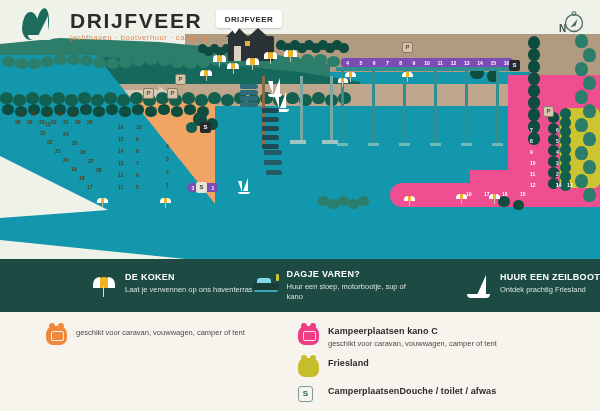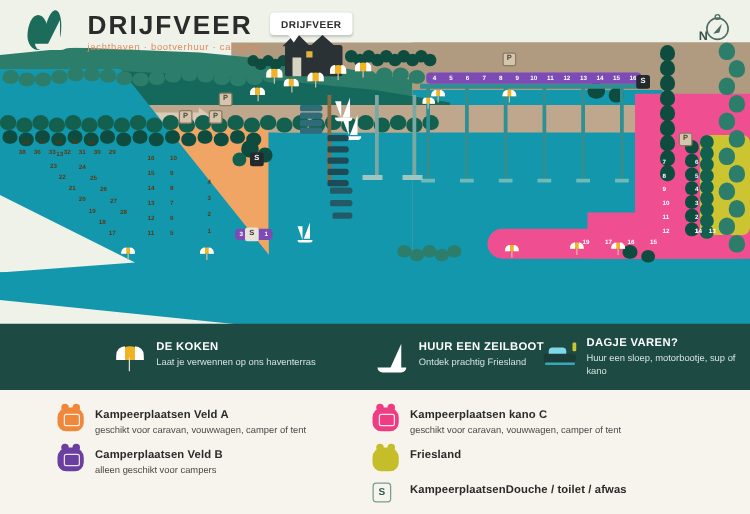--- a/index.html
+++ b/index.html
@@ -652,71 +652,60 @@
         <div class="bic parasol">
           <div class="top"></div>
             <div class="pole"></div>
         </div>
         <div class="btxt">
           <div class="t">DE KOKEN</div>
           <div class="s">Laat je verwennen op ons haventerras</div>
         </div>
       </div>
 
-      <div class="bitem i2">
-        <div class="bic sailico">
-          <div class="s1"></div>
-            <div class="s2"></div>
-            <div class="hl"></div>
-        </div>
-        <div class="btxt">
-          <div class="t">HUUR EEN ZEILBOOT</div>
-          <div class="s">Ontdek prachtig Friesland</div>
-        </div>
-      </div>
-
       <div class="bitem i3">
         <div class="bic motorico">
           <div class="bcab"></div>
             <div class="bhull"></div>
             <div class="bwake"></div>
             <div class="bflag"></div>
         </div>
         <div class="btxt">
           <div class="t">DAGJE VAREN?</div>
           <div class="s">Huur een sloep, motorbootje, sup of kano</div>
         </div>
       </div>
+
+      <div class="bitem i2">
+        <div class="bic sailico">
+          <div class="s1"></div>
+            <div class="s2"></div>
+            <div class="hl"></div>
+        </div>
+        <div class="btxt">
+          <div class="t">HUUR EEN ZEILBOOT</div>
+          <div class="s">Ontdek prachtig Friesland</div>
+        </div>
+      </div>
     </div>
   </div>
 
   <div id="legend">
     <div class="lgcol" style="left:46px;top:14px;width:280px;">
 
       <div class="lgrow">
         <div class="lgicon">
           <div class="blob" id="blobA" style="background: rgb(240, 136, 60);"></div>
             <div class="blobin"></div>
         </div>
         <div>
-          <div class="lgt">Kampeerplaatsen Veld A</div>
           <div class="lgs">geschikt voor caravan, vouwwagen, camper of tent</div>
         </div>
       </div>
 
-      <div class="lgrow">
-        <div class="lgicon">
-          <div class="blob" id="blobB" style="background: rgb(107, 63, 160);"></div>
-            <div class="blobin"></div>
-        </div>
-        <div>
-          <div class="lgt">Camperplaatsen Veld B</div>
-          <div class="lgs">alleen geschikt voor campers</div>
-        </div>
-      </div>
     </div>
 
     <div class="lgcol" style="left:298px;top:14px;width:290px;">
 
       <div class="lgrow">
         <div class="lgicon">
           <div class="blob" id="blobC" style="background: rgb(239, 61, 131);"></div>
             <div class="blobin"></div>
         </div>
         <div>
@@ -732,19 +721,19 @@
         <div>
           <div class="lgt">Friesland</div>
         </div>
       </div>
 
       <div class="lgrow">
         <div class="lgicon">
           <div class="sbox">S</div>
         </div>
         <div style="display:flex;align-items:baseline;">
-          <div class="lgt">Kampeerplaatsen</div>
+          <div class="lgt">Camperplaatsen</div>
           <div class="lgt inlinesub">Douche / toilet / afwas</div>
         </div>
       </div>
     </div>
   </div>
 </div>
 
 </body></html>

